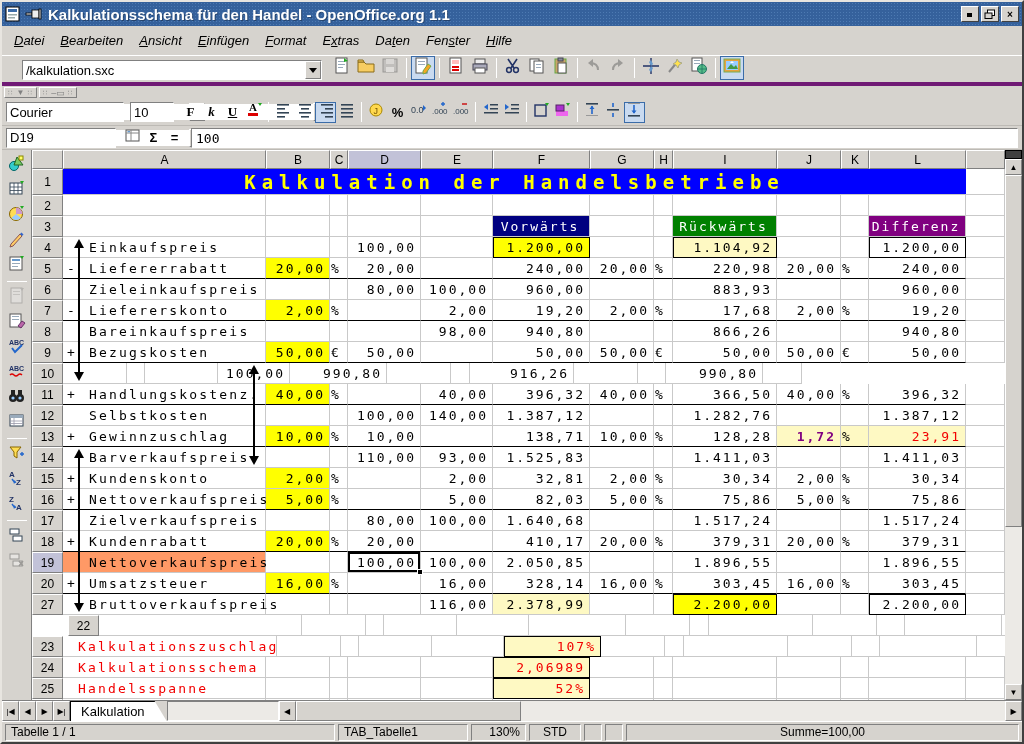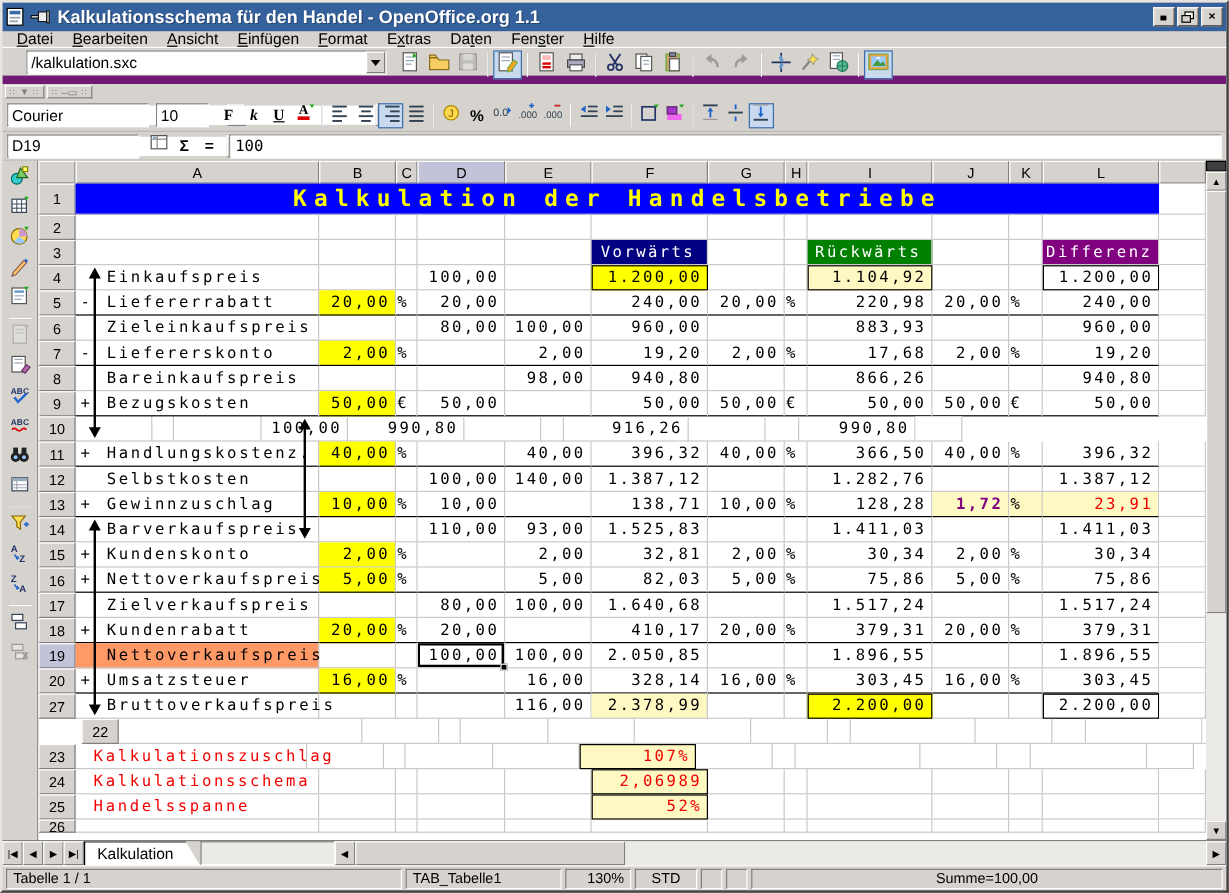--- a/index.html
+++ b/index.html
@@ -4,25 +4,25 @@
 <style>
   html,body{margin:0;padding:0;background:#555;font-family:"Liberation Sans",sans-serif;}
   *{box-sizing:border-box;}
   #win{width:1024px;height:744px;background:#D6D3CE;border:2px solid;border-color:#E8E5E0 #404040 #404040 #E8E5E0;display:flex;flex-direction:column;overflow:hidden;}
   
   .titlebar{height:24px;background-color:#35619c;background-image:radial-gradient(#4d7ab2 18%,rgba(0,0,0,0) 20%);background-size:3px 3px;display:flex;align-items:center;padding:0 3px;flex:0 0 auto;}
   .titlebar .ticon{width:18px;height:16px;margin-right:2px;flex:0 0 auto;}
   .title-text{color:#fff;font-weight:bold;font-size:15px;flex:1 1 auto;white-space:nowrap;overflow:hidden;margin-left:3px;text-shadow:1px 1px 0 rgba(0,0,0,.3);}
   .tbtn{width:18px;height:16px;background:#D6D3CE;border:1px solid;border-color:#fff #404040 #404040 #fff;margin-left:2px;display:flex;align-items:center;justify-content:center;font-size:10px;font-weight:bold;color:#000;flex:0 0 auto;}
   
-  .menubar{height:14px;display:flex;align-items:center;padding:4px 4px;border-bottom:1px solid #fff;flex:0 0 auto;}
+  .menubar{height:30px;display:flex;align-items:center;padding:4px 4px;border-bottom:1px solid #fff;flex:0 0 auto;font-style:italic;}
   .menuitem{padding:2px 8px;font-size:13px;color:#000;white-space:nowrap;}
   .menuitem u{text-decoration:underline;}
   
-  .funcbar{height:30px;display:flex;align-items:flex-start;padding:2px 20px;flex:0 0 auto;border-bottom:7px solid #701a75;}
+  .funcbar{height:30px;display:flex;align-items:flex-end;padding:2px 20px;flex:0 0 auto;border-bottom:4px solid #701a75;}
   .combo{display:flex;align-items:center;background:#fff;border:1px solid;border-color:#808080 #fff #fff #808080;height:20px;}
   .combo input{border:none;outline:none;height:16px;font-size:13px;font-family:"Liberation Sans",sans-serif;padding:0 3px;flex:1 1 auto;background:#fff;}
   .combo .drop{width:16px;height:18px;background:#D6D3CE;border:1px solid;border-color:#fff #808080 #808080 #fff;display:flex;align-items:center;justify-content:center;flex:0 0 auto;}
   .arr-dn{width:0;height:0;border:4px solid transparent;border-top:5px solid #000;margin-top:4px;}
   .tb-btn{width:24px;height:24px;display:flex;align-items:center;justify-content:center;flex:0 0 auto;border:1px solid transparent;}
   .tb-btn svg{width:18px;height:18px;}
   .tb-btn.small{width:21px;height:21px;}
   .tb-btn.pressed{border:1px solid #3b6ca8;background:#c9daf0;}
   .tb-btn.disabled{opacity:.40;filter:grayscale(1);}
   .tbsep{width:1px;height:20px;background:#808080;border-right:1px solid #fff;margin:0 4px;flex:0 0 auto;}
@@ -985,21 +985,21 @@
             <div class="cell" style="width: 64px;"></div>
             <div class="cell" style="width: 19px;"></div>
             <div class="cell" style="width: 104px;"></div>
             <div class="cell" style="width: 64px;"></div>
             <div class="cell" style="width: 28px;"></div>
             <div class="cell" style="width: 97px;"></div>
             <div class="cell fill" style="width: 39px;"></div>
           </div>
           <div class="row" style="height: 21px;">
             <div class="rh" style="width: 31px;">23</div>
-            <div class="acell noind tx-r" style="width: 193px;">
+            <div class="acell noind tx-r" style="width: 214px;">
               <span class="op"></span>
               <span class="lbl">Kalkulationszuschlag</span>
             </div>
             <div class="cell" style="width: 64px;"></div>
             <div class="cell" style="width: 18px;"></div>
             <div class="cell" style="width: 73px;"></div>
             <div class="cell" style="width: 72px;"></div>
             <div class="cell bg-g tx-r bdr" style="width: 97px;">107%</div>
             <div class="cell" style="width: 64px;"></div>
             <div class="cell" style="width: 19px;"></div>

